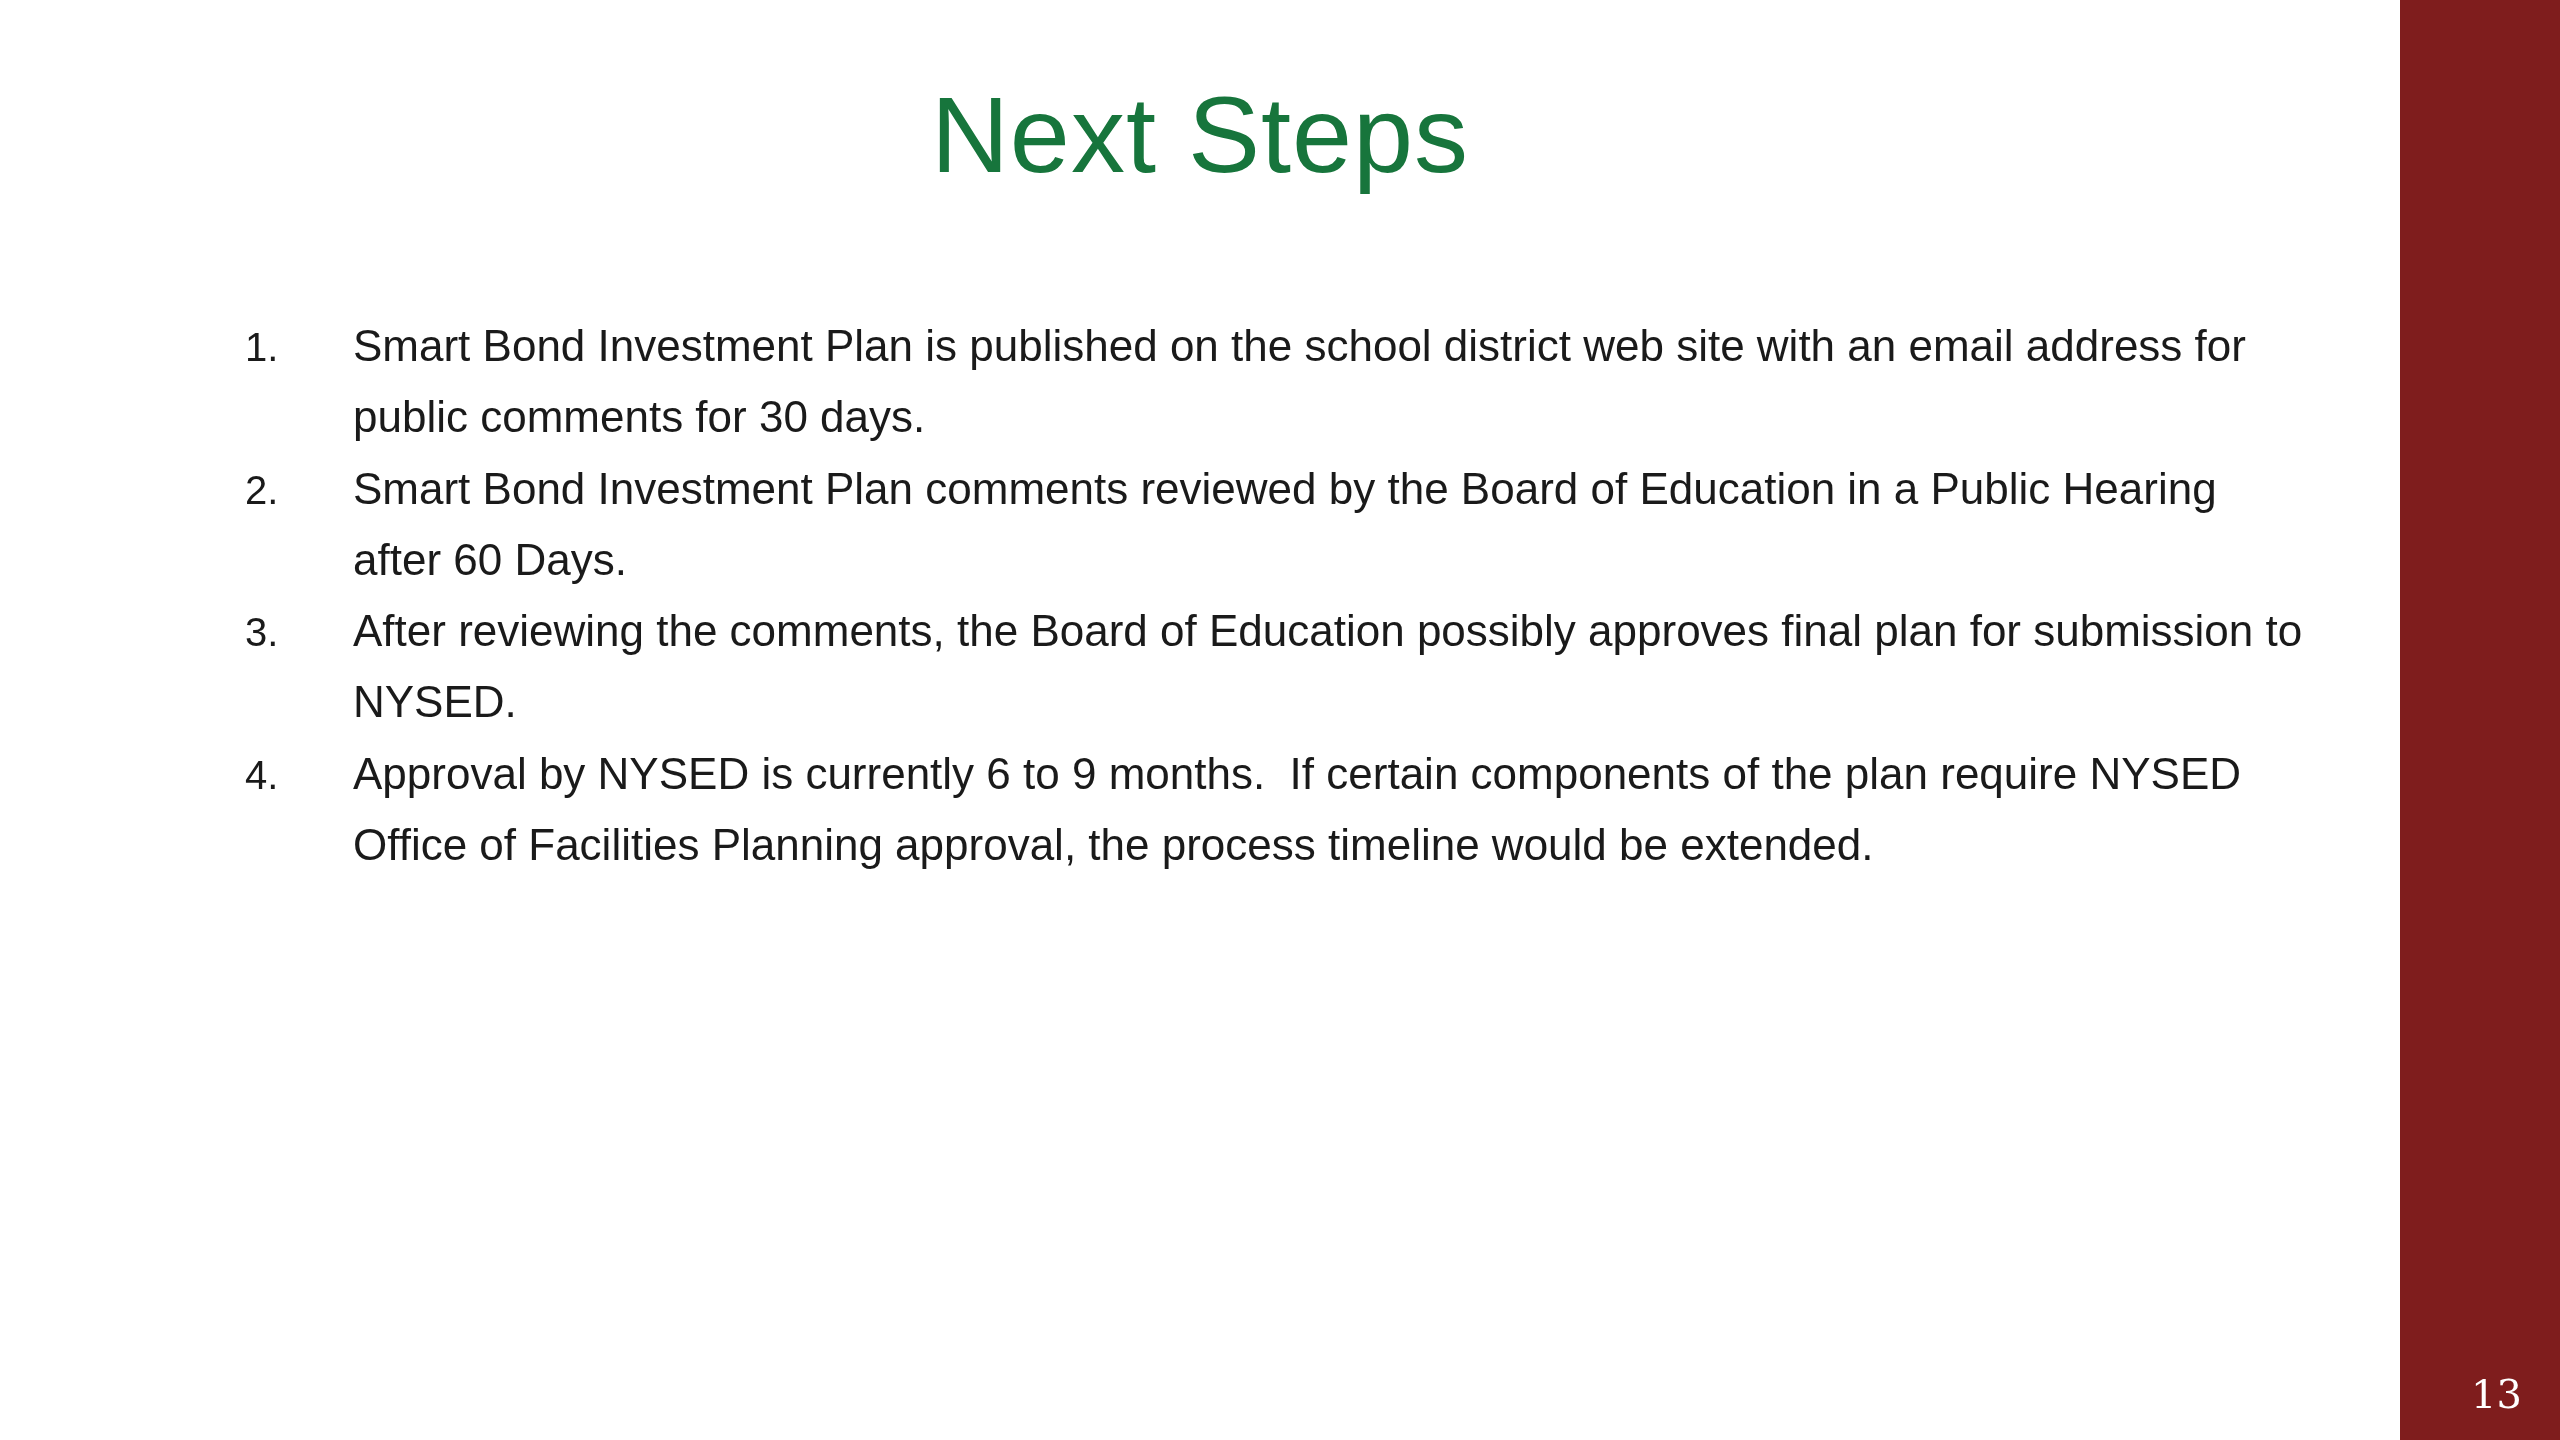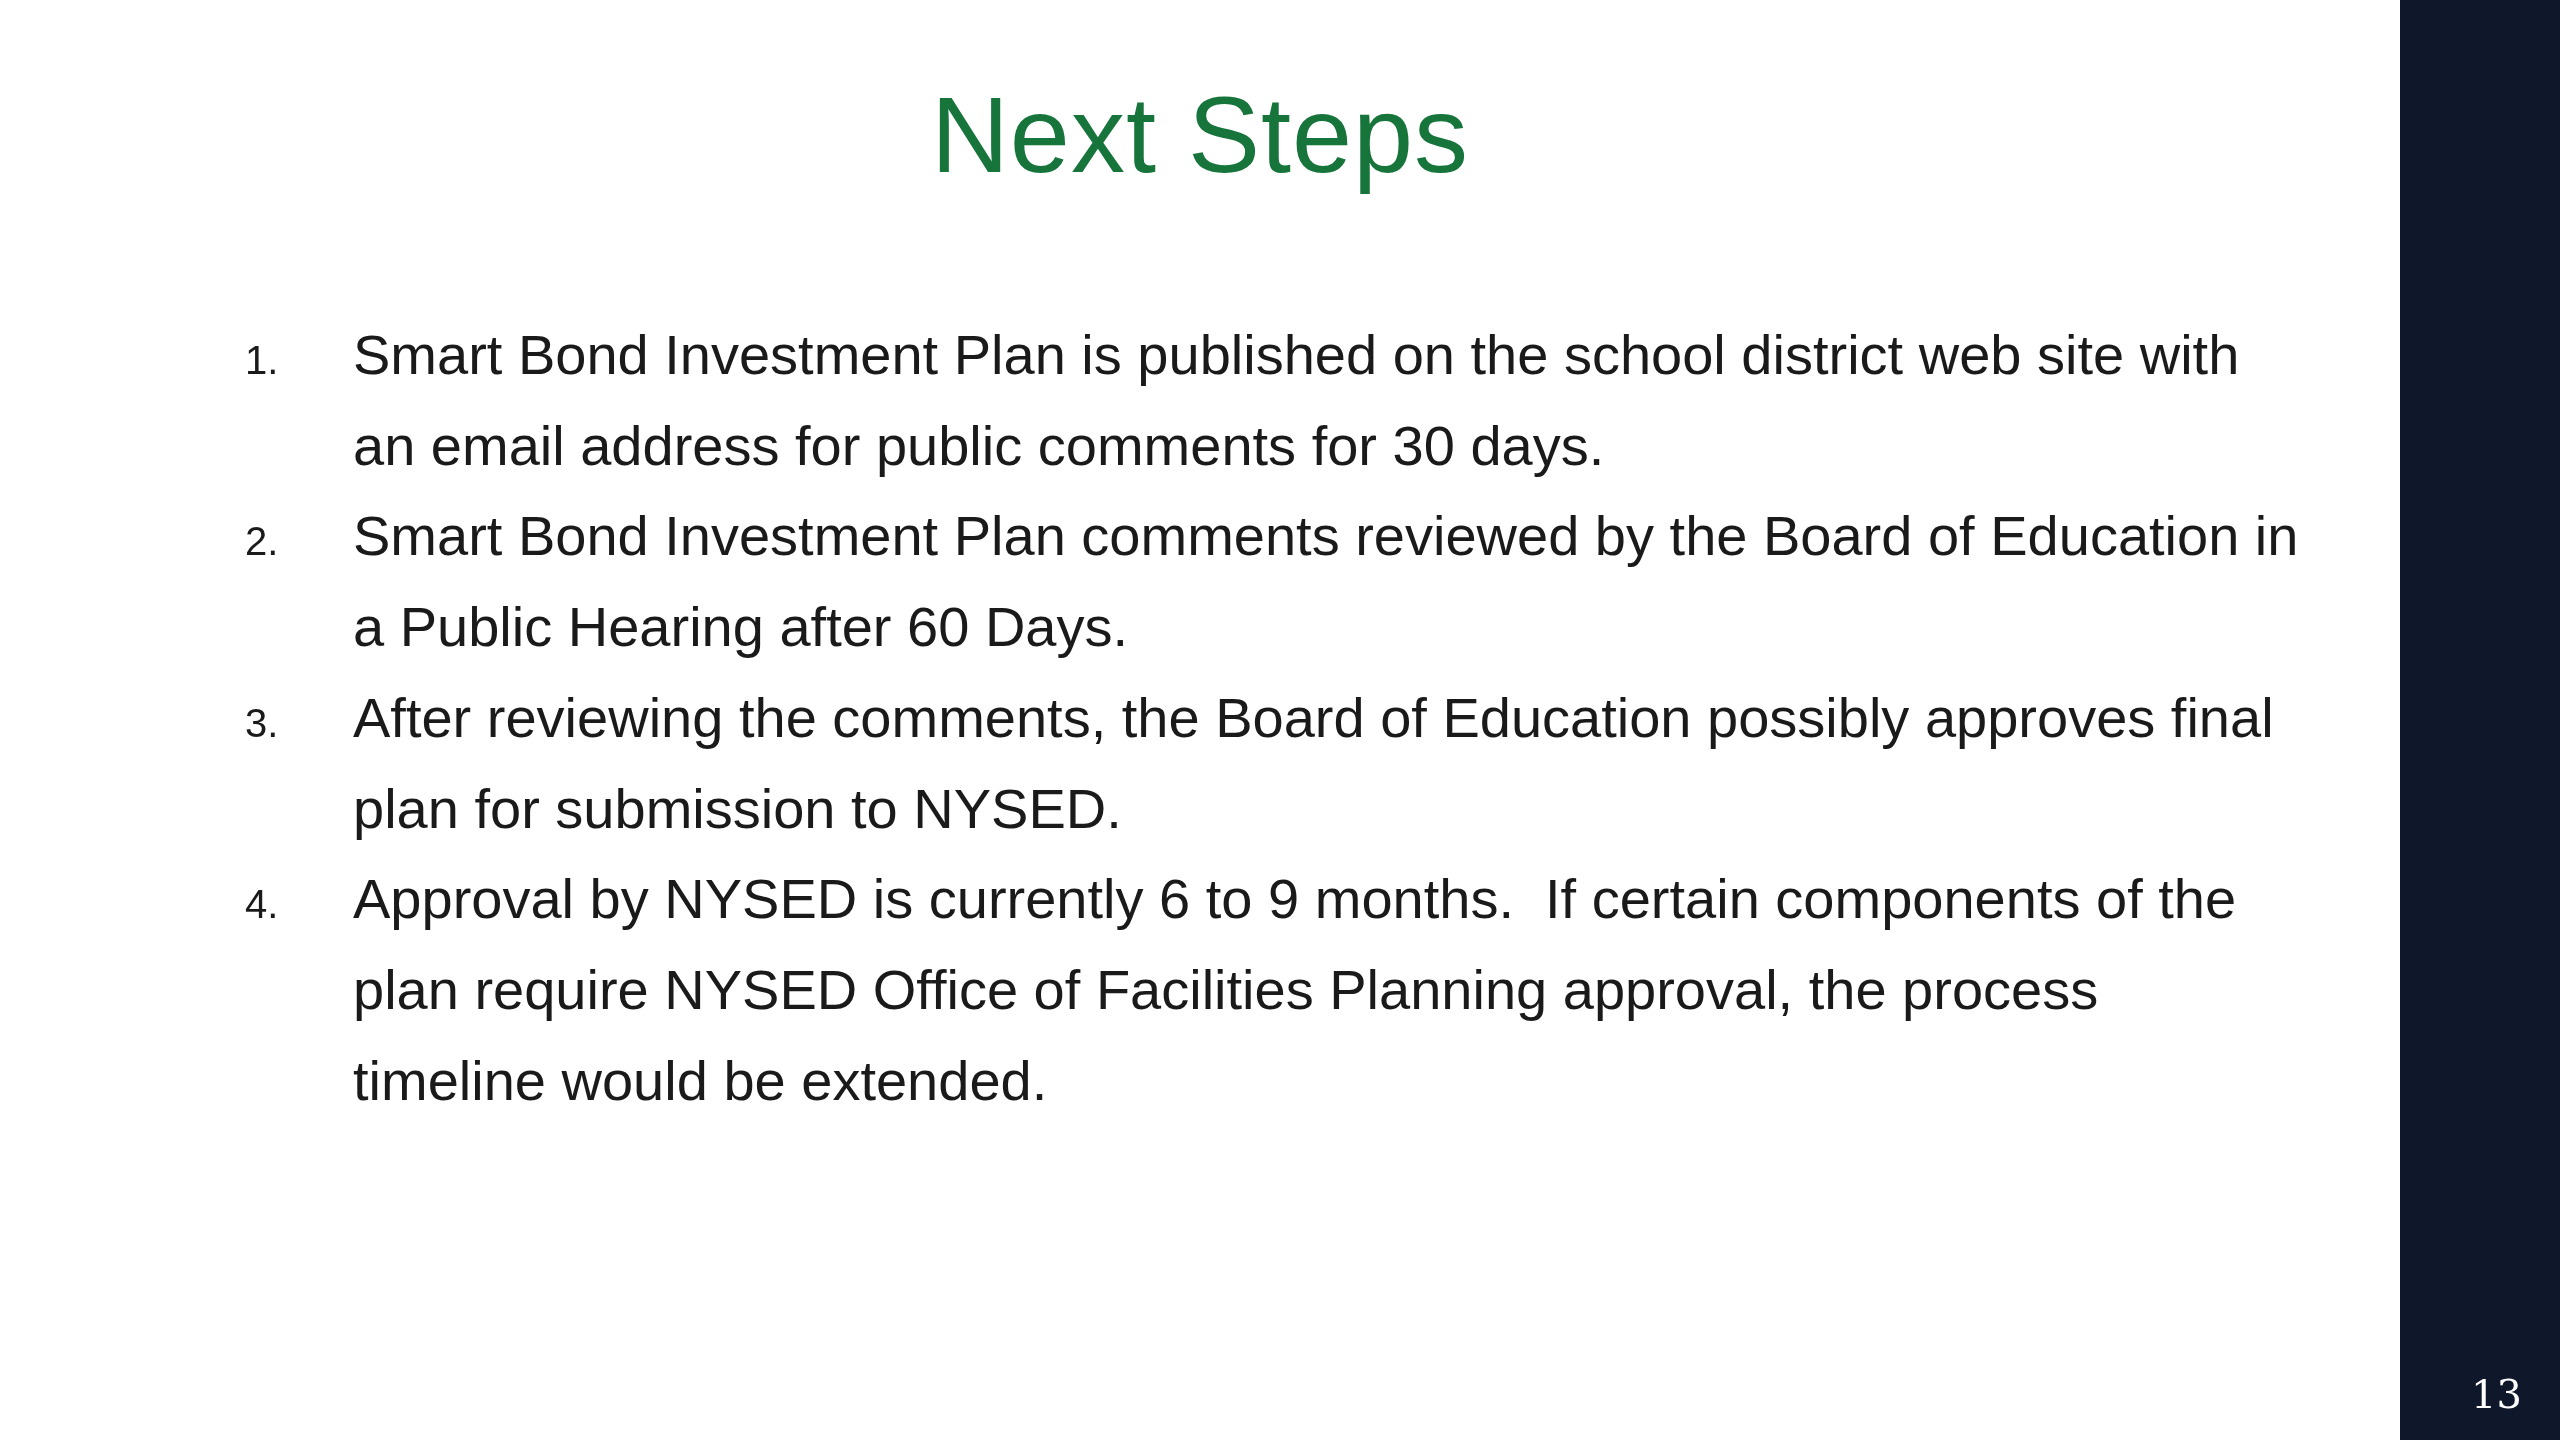--- a/index.html
+++ b/index.html
@@ -18,21 +18,21 @@
     height: 1440px;
     background: #ffffff;
   }
 
   .accent-bar {
     position: absolute;
     top: 0;
     right: 0;
     width: 160px;
     height: 1440px;
-    background: #0f172a;
+    background: #7f1d1d;
   }
 
   .page-number {
     position: absolute;
     right: 38px;
     bottom: 26px;
     color: #ffffff;
     font-family: "DejaVu Serif", serif;
     font-size: 40px;
     line-height: 1;
@@ -66,21 +66,21 @@
 
   .step-number {
     flex: 0 0 108px;
     font-size: 40px;
     line-height: 1;
     color: #1a1a1a;
   }
 
   .step-text {
     flex: 1 1 auto;
-    font-size: 56px;
+    font-size: 44px;
     line-height: 1.62;
     white-space: pre-wrap;
     color: #1a1a1a;
   }
 </style>
 </head>
 <body>
 
 <div class="slide">
 

